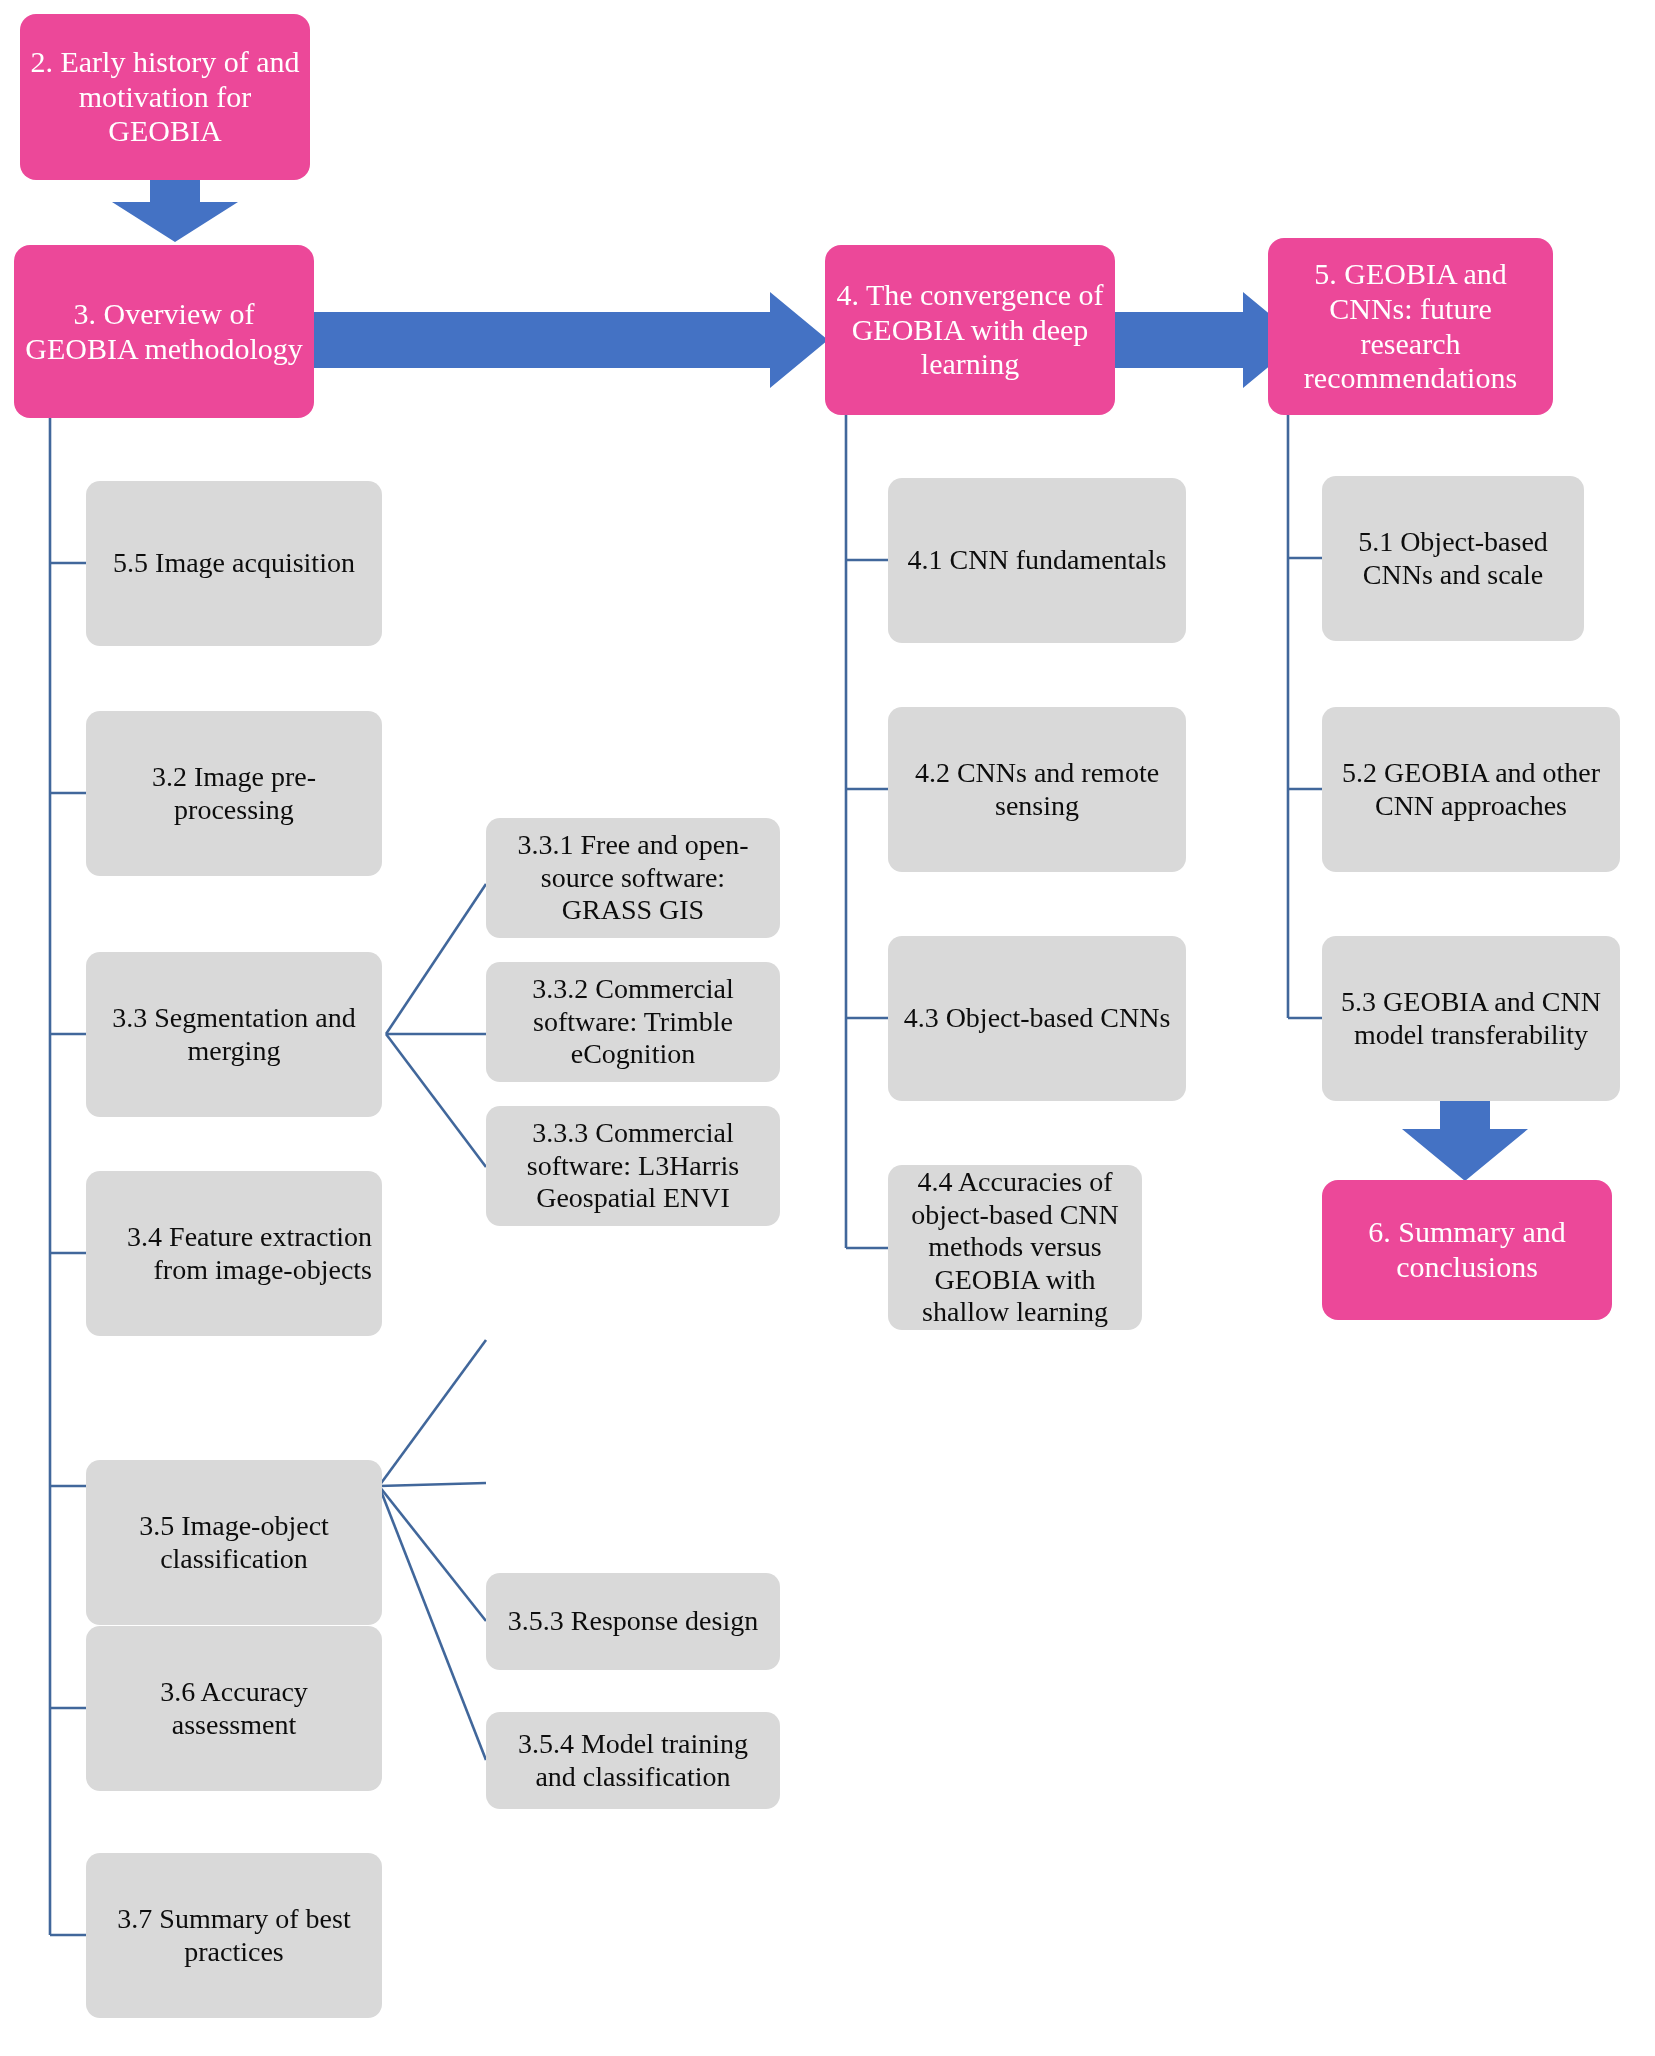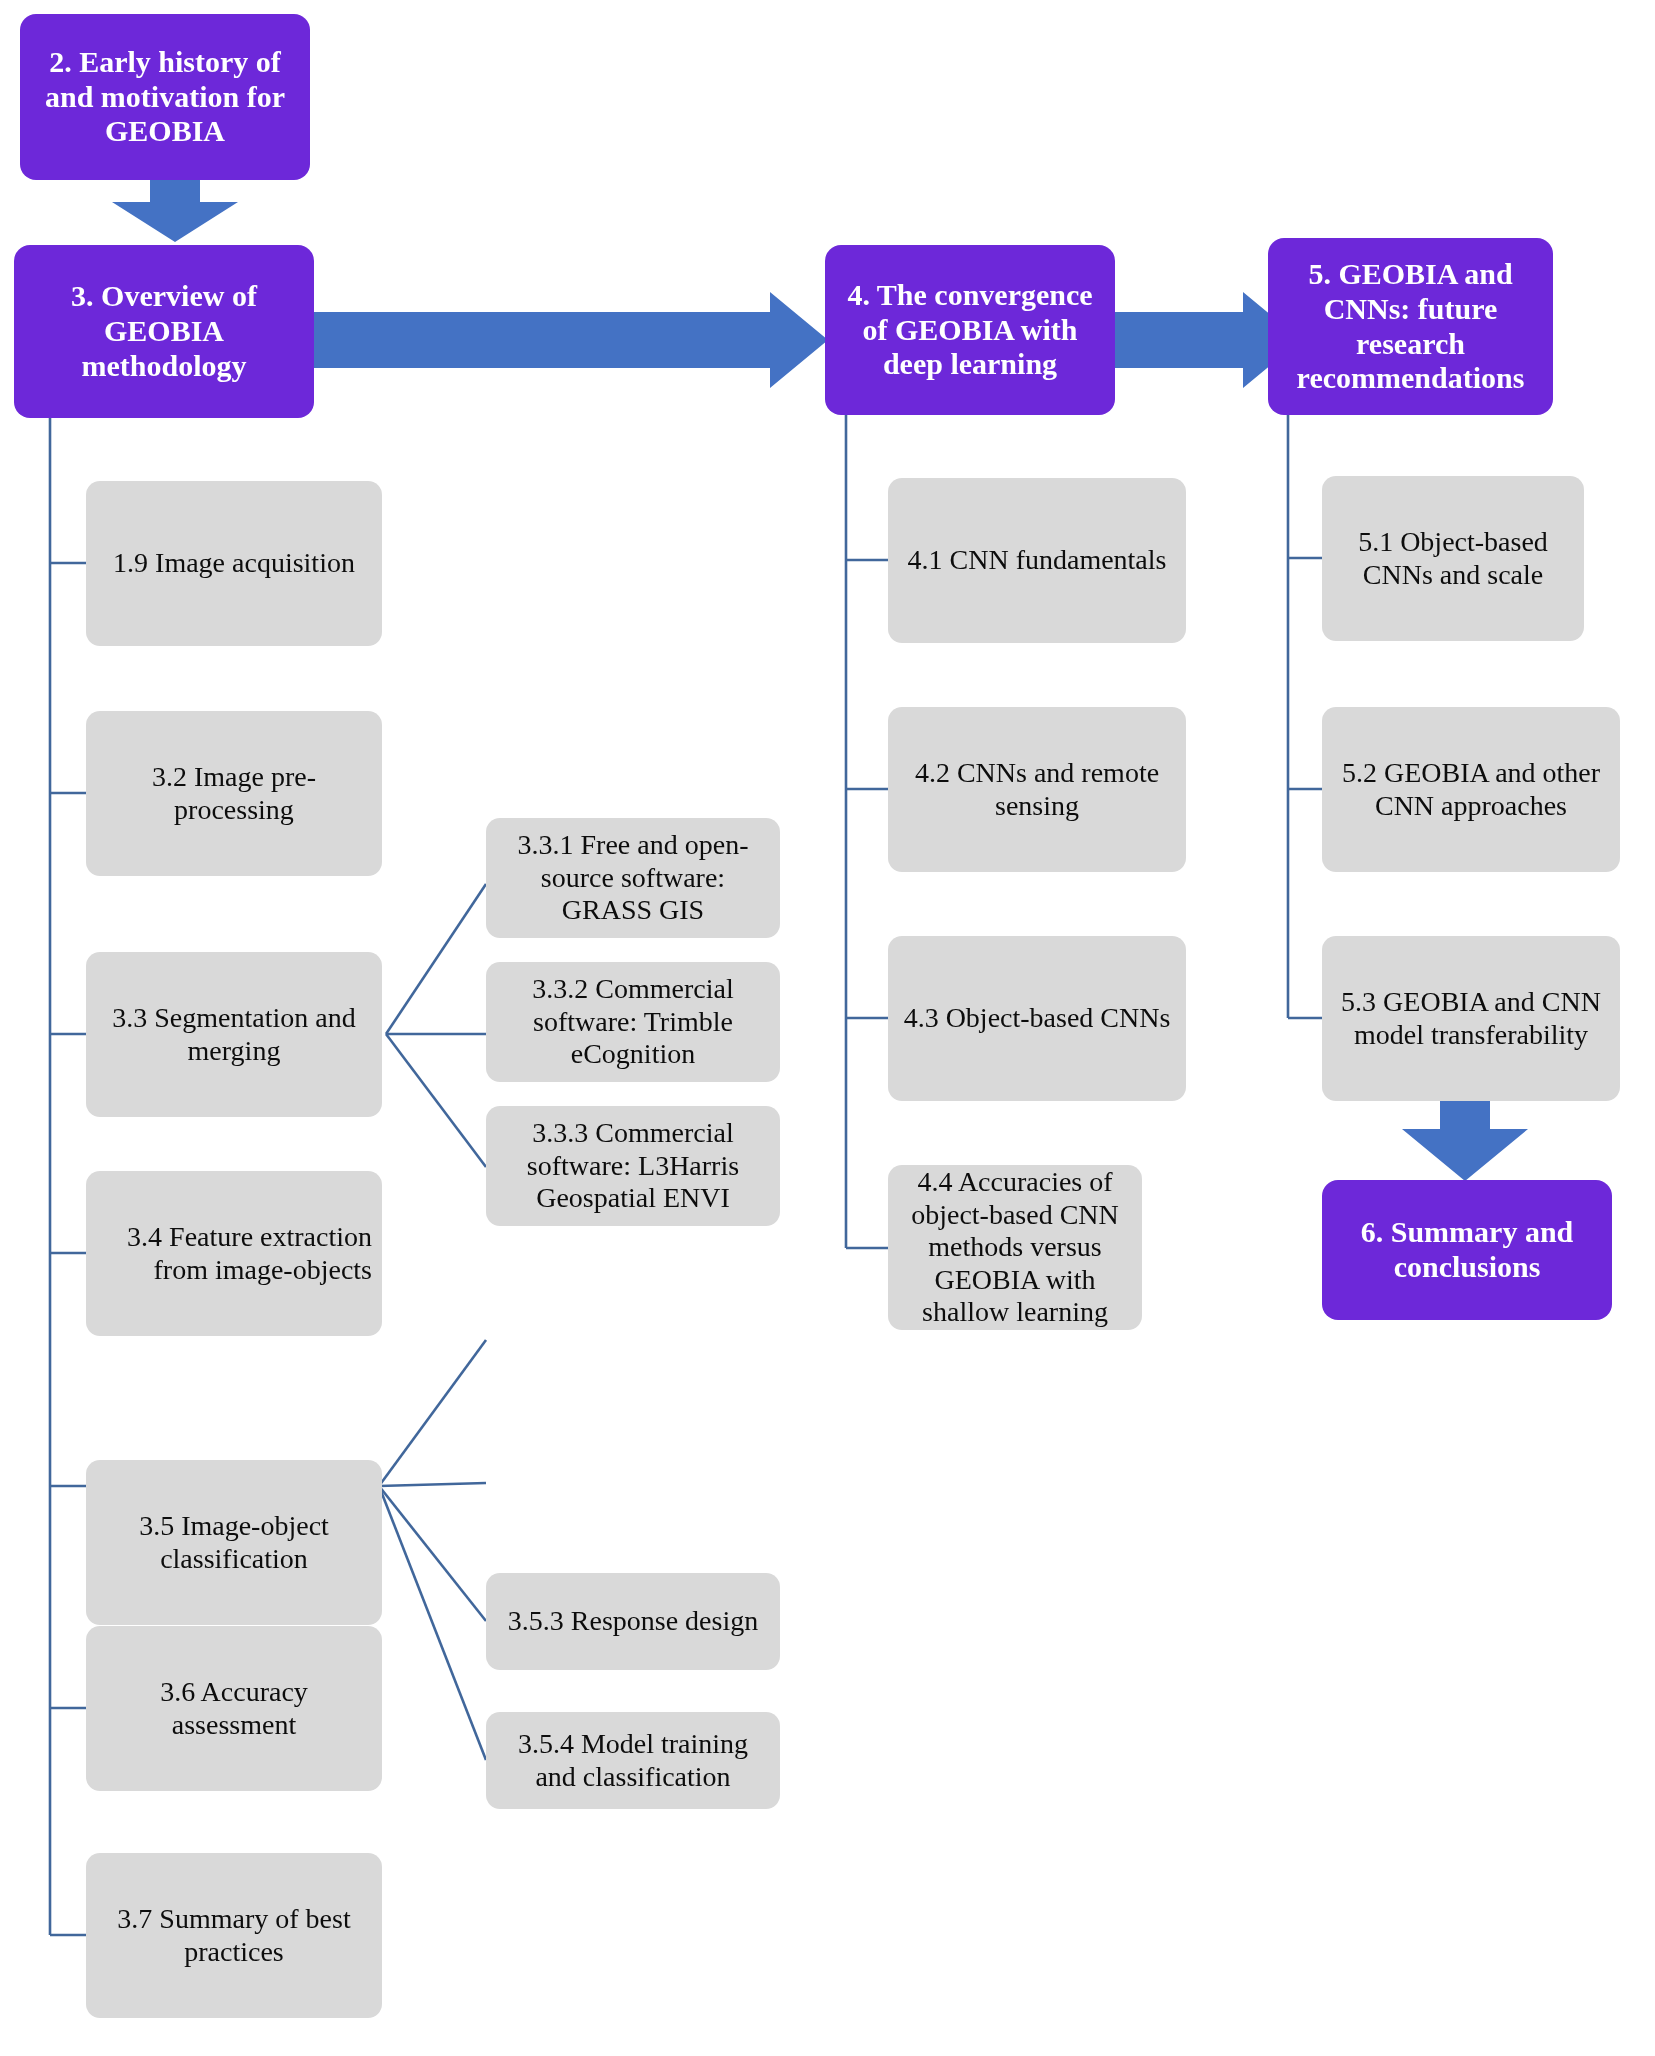--- a/index.html
+++ b/index.html
@@ -30,23 +30,23 @@
     box-sizing: border-box;
     display: flex;
     align-items: center;
     justify-content: center;
     text-align: center;
     border-radius: 14px;
     padding: 4px 10px;
     line-height: 1.16;
   }
   .node.blue {
-    background: #6d28d9;
+    background: #ec4899;
     color: #ffffff;
-    font-weight: bold;
+    font-weight: normal;
     font-size: 30px;
     border-radius: 16px;
   }
   .node.grey {
     background: #D9D9D9;
     color: #0d0d0d;
     font-weight: normal;
     font-size: 28px;
   }
   .node .txt {
@@ -127,21 +127,21 @@
 
   <div class="node blue" style="left:1268px; top:238px; width:285px; height:177px;">
     <span class="txt">5. GEOBIA and CNNs: future research recommendations</span>
   </div>
 
   <div class="node blue" style="left:1322px; top:1180px; width:290px; height:140px;">
     <span class="txt">6. Summary and conclusions</span>
   </div>
 
   <div class="node grey" style="left:86px; top:481px; width:296px; height:165px;">
-    <span class="txt">1.9 Image acquisition</span>
+    <span class="txt">5.5 Image acquisition</span>
   </div>
 
   <div class="node grey" style="left:86px; top:711px; width:296px; height:165px;">
     <span class="txt">3.2 Image pre-processing</span>
   </div>
 
   <div class="node grey" style="left:86px; top:952px; width:296px; height:165px;">
     <span class="txt">3.3 Segmentation and merging</span>
   </div>
 

